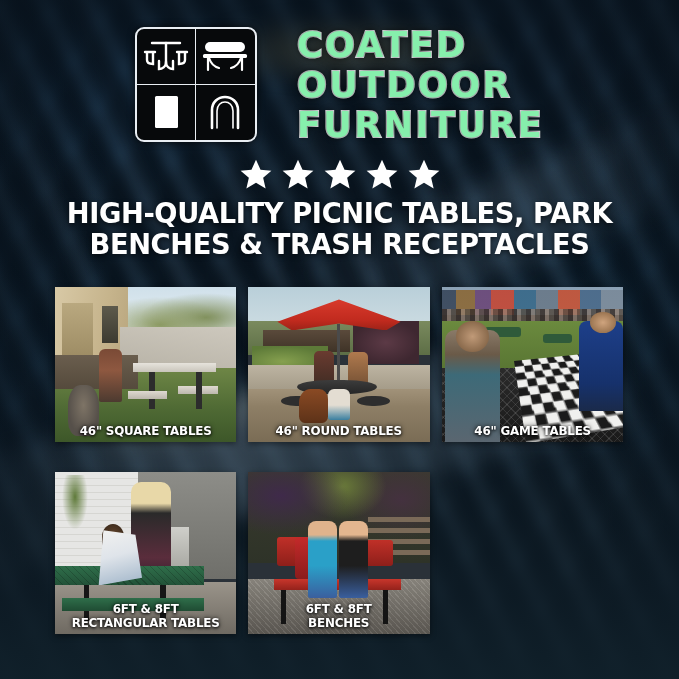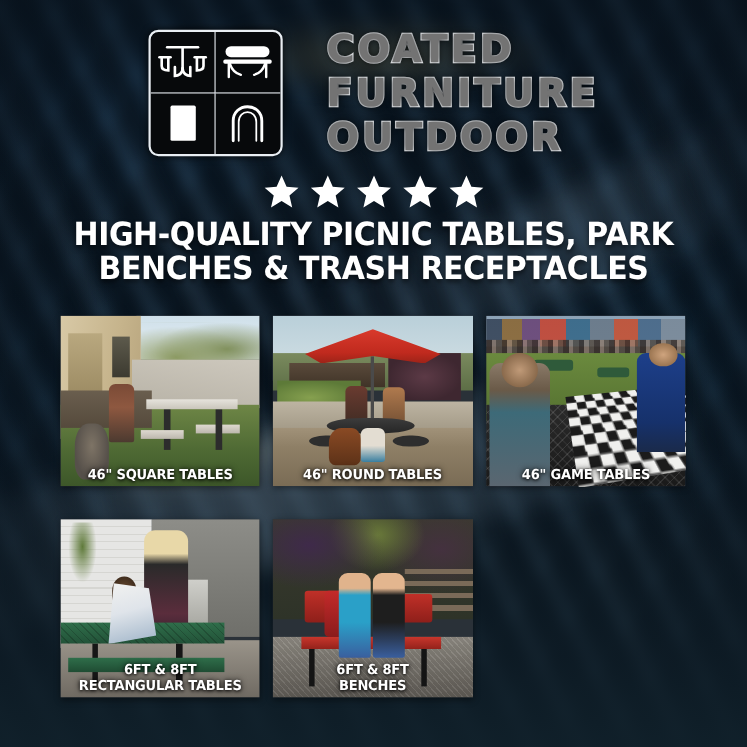--- a/index.html
+++ b/index.html
@@ -87,21 +87,21 @@
   .logo-cell.bl { border-right:1.6px solid #e9eef3; }
   .logo-cell svg { display:block; }
 
   .logo-text { padding-top:1px; }
   .logo-word {
     font-family:"DejaVu Sans", sans-serif;
     font-weight:700;
     font-size:35px;
     line-height:35px;
     letter-spacing:2.5px;
-    color:#737373;
+    color:#86efac;
     -webkit-text-stroke:2.2px #f2f5f8;
     paint-order:stroke fill;
     text-shadow:0 0 6px rgba(0,0,0,.8);
     white-space:nowrap;
     margin-left:22px;
   }
   .logo-word + .logo-word { margin-top:5px; }
 
   
   .stars {
@@ -381,22 +381,22 @@
       <div class="logo-cell br">
         <svg width="42" height="40" viewBox="0 0 42 40">
           <path d="M8 36 L8 18 C8 10 14 5 21 5 C28 5 34 10 34 18 L34 36" fill="none" stroke="#ffffff" stroke-width="2.6" stroke-linecap="round"></path>
           <path d="M13 36 L13 19 C13 13 17 10 21 10 C25 10 29 13 29 19 L29 36" fill="none" stroke="#ffffff" stroke-width="1.6" stroke-linecap="round"></path>
         </svg>
       </div>
     </div>
 
     <div class="logo-text">
       <div class="logo-word">COATED</div>
+      <div class="logo-word">OUTDOOR</div>
       <div class="logo-word">FURNITURE</div>
-      <div class="logo-word">OUTDOOR</div>
     </div>
   </div>
 
   <div class="stars">
     <svg class="star" viewBox="0 0 24 24">
         <polygon points="12,1.2 15.3,8.5 23.2,9.2 17.2,14.4 19,22.2 12,18 5,22.2 6.8,14.4 0.8,9.2 8.7,8.5" fill="#ffffff"></polygon>
       </svg>
     <svg class="star" viewBox="0 0 24 24">
         <polygon points="12,1.2 15.3,8.5 23.2,9.2 17.2,14.4 19,22.2 12,18 5,22.2 6.8,14.4 0.8,9.2 8.7,8.5" fill="#ffffff"></polygon>
       </svg>

